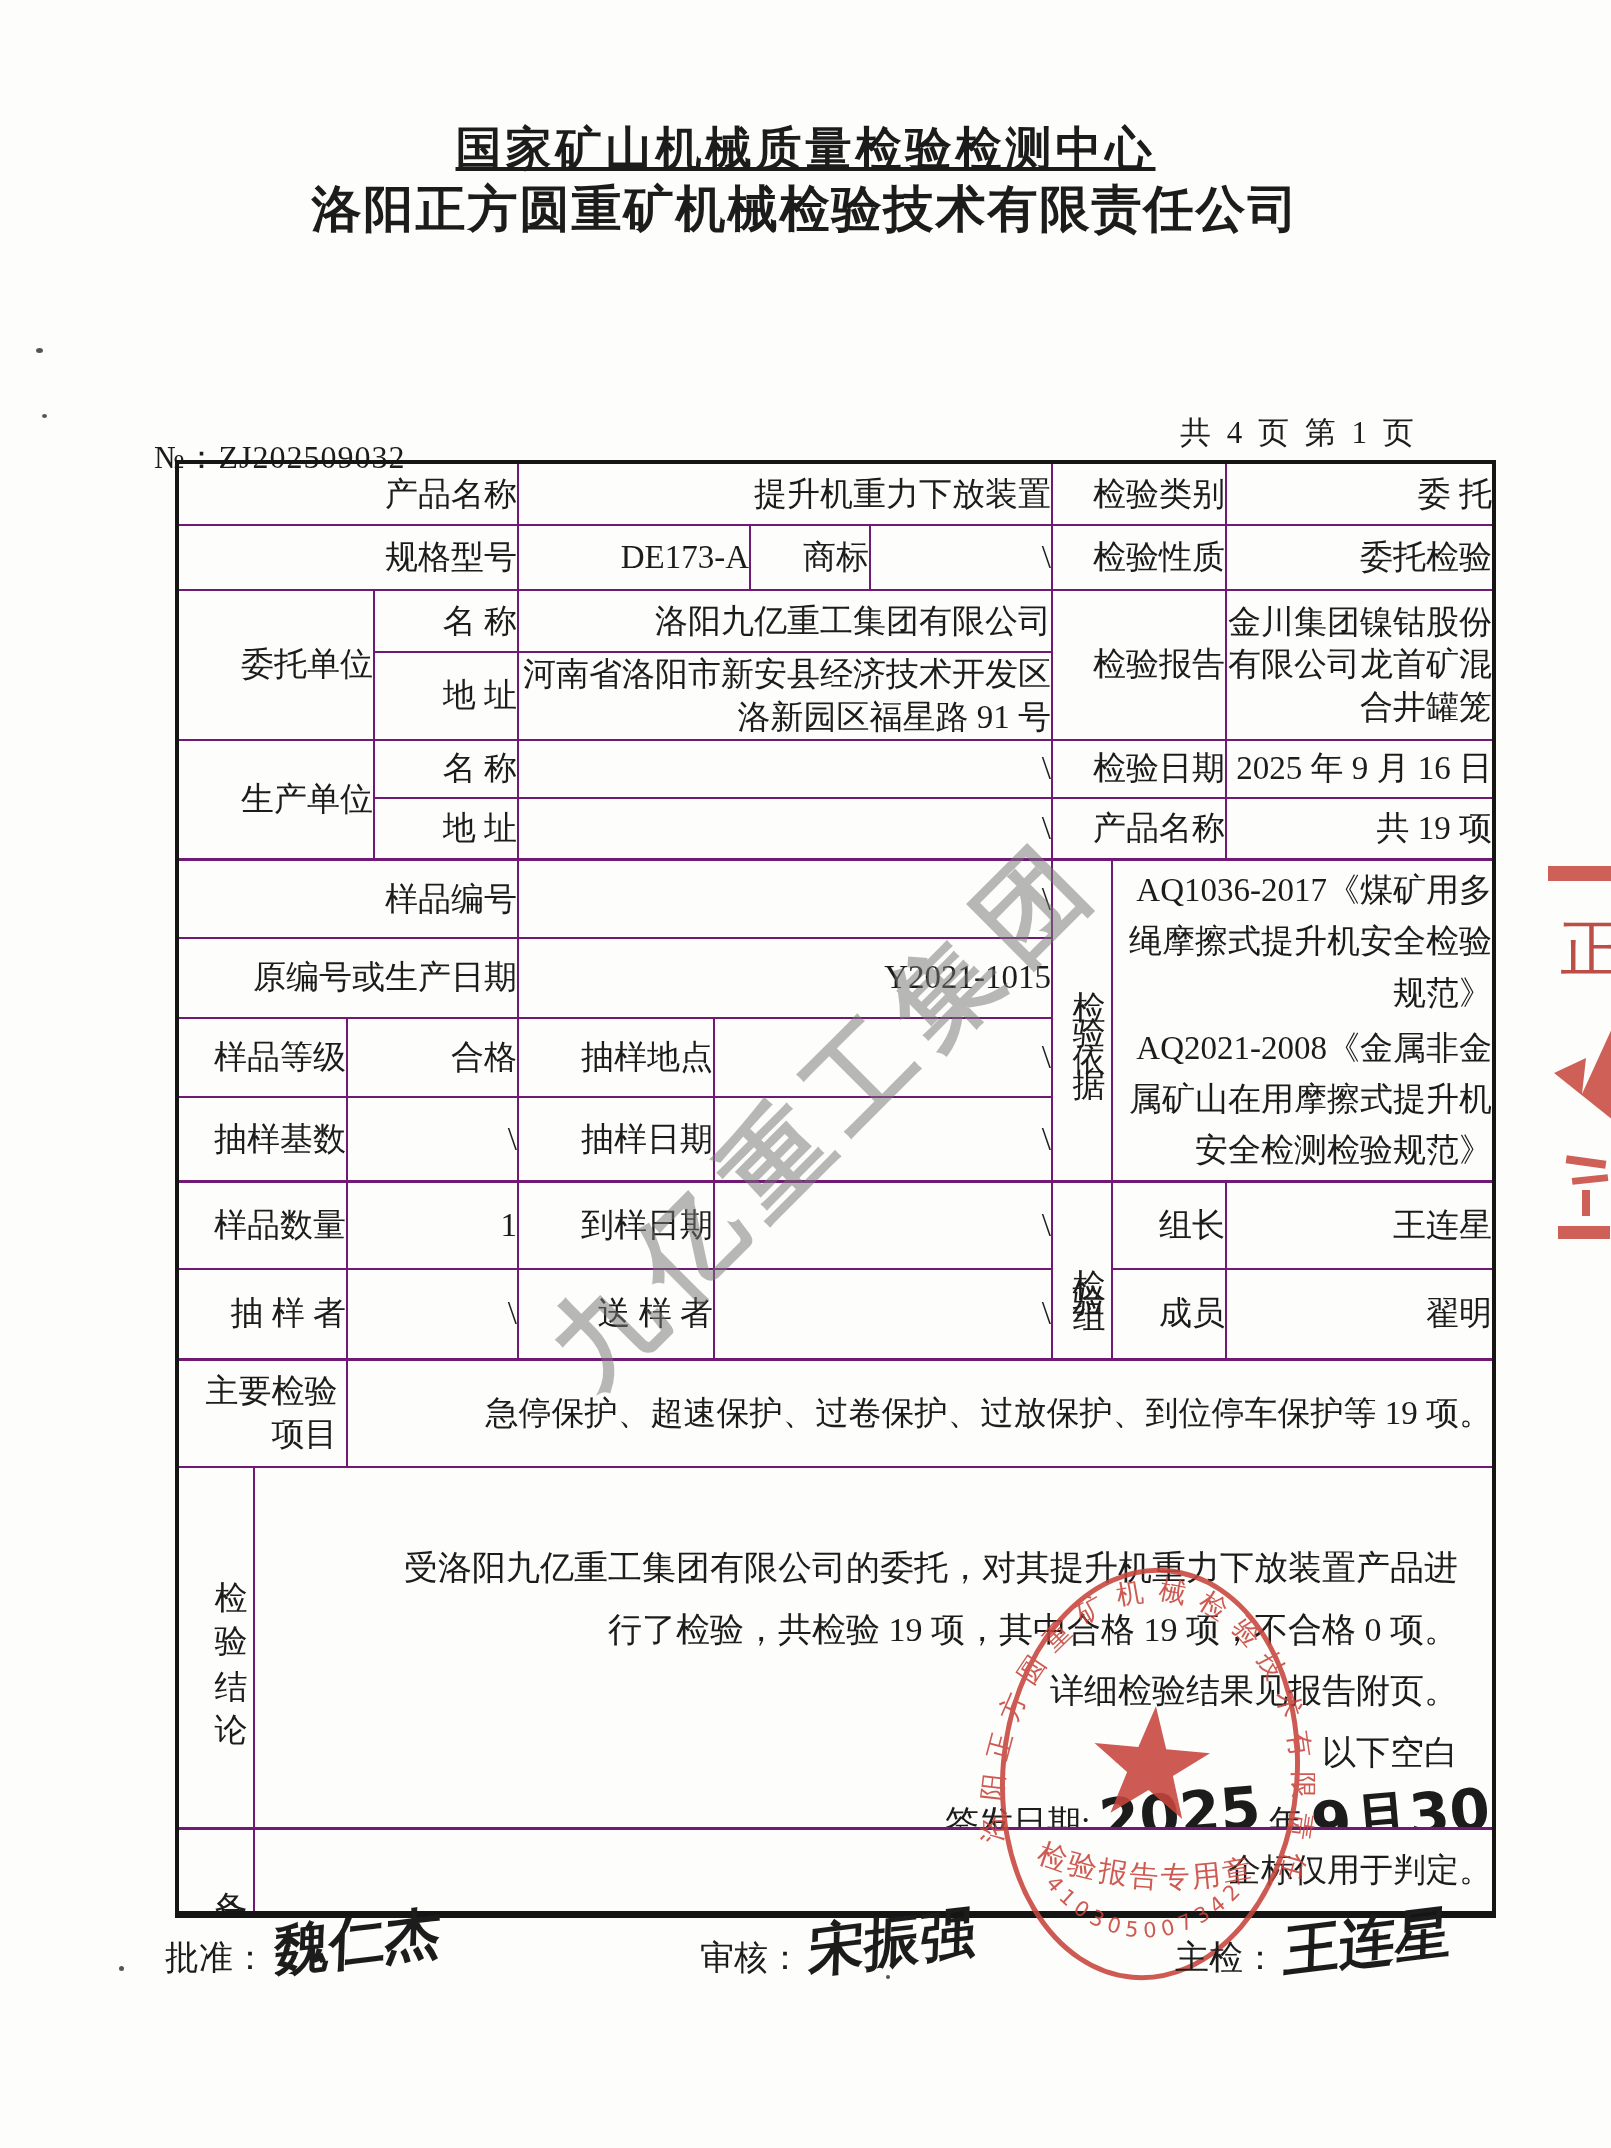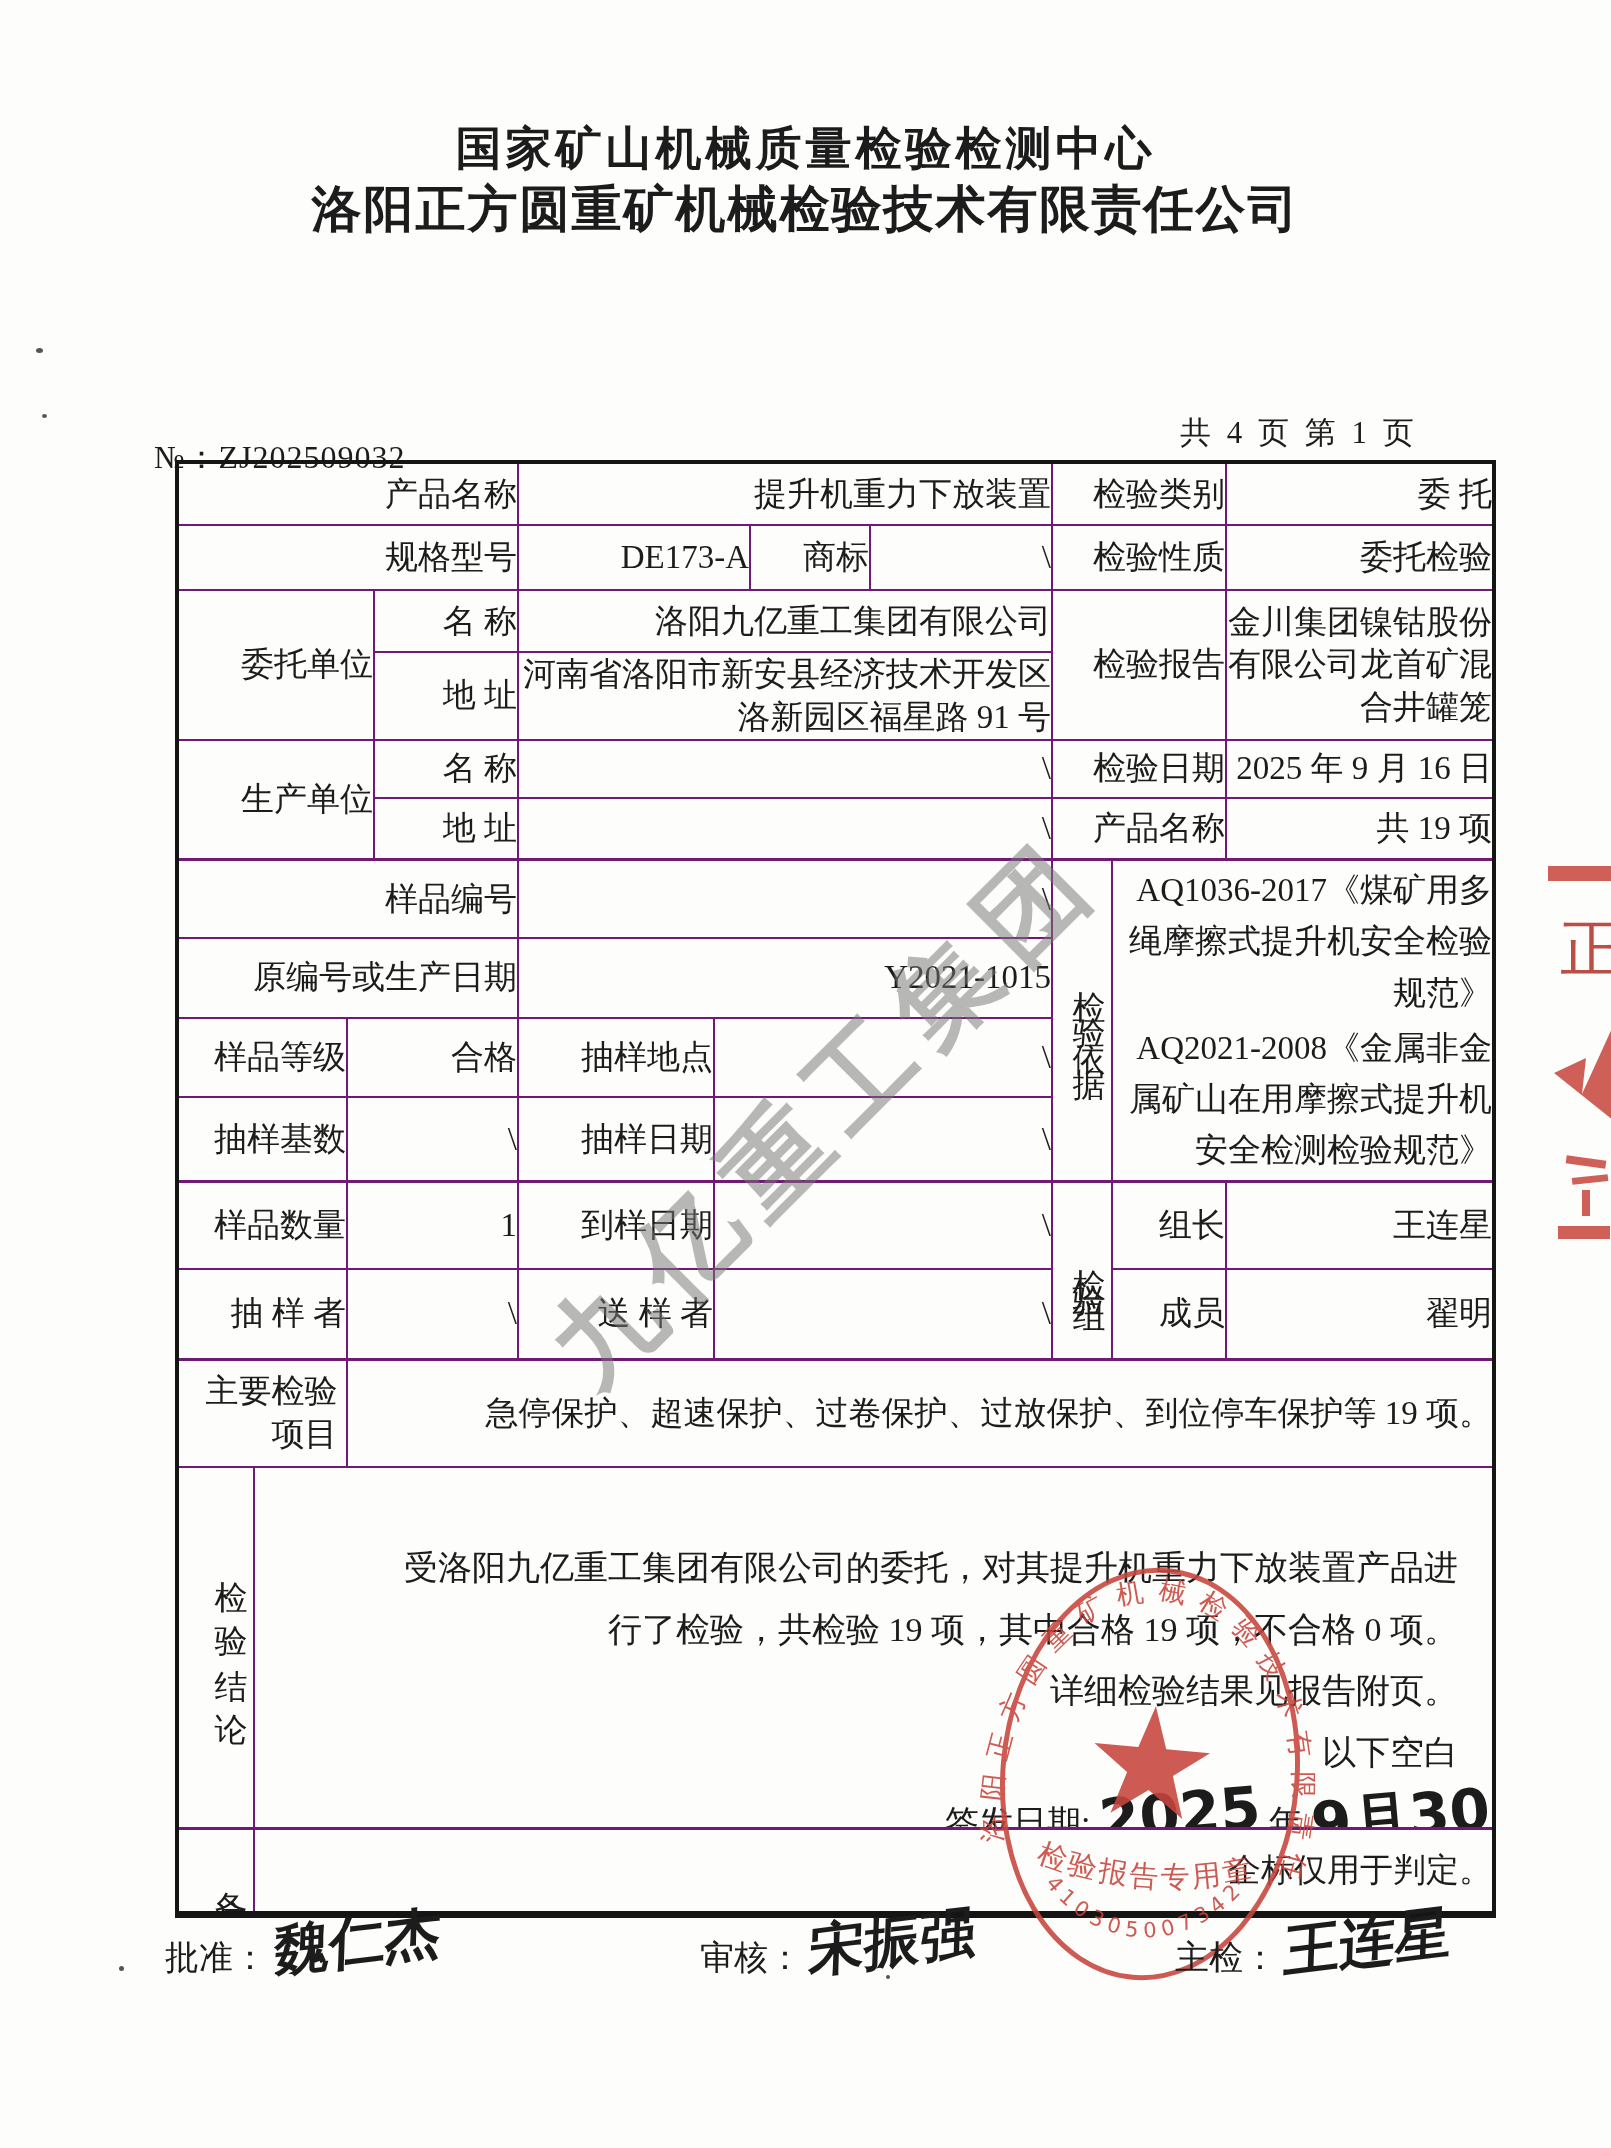--- a/index.html
+++ b/index.html
@@ -1,20 +1,20 @@
 <!DOCTYPE html>
 <html><head>
 <meta charset="utf-8">
 <style>
   html,body{margin:0;padding:0;background:#e8e8e8;}
   .page{position:relative;width:1611px;height:2148px;background:#fdfdfb;overflow:hidden;
         font-family:"Liberation Serif","DejaVu Serif",serif;color:#1c1c1c;}
   
   .org1{position:absolute;top:118px;left:0;width:100%;text-align:center;
-        font-size:46px;font-weight:bold;letter-spacing:4px;}
+        font-size:46px;font-weight:bold;letter-spacing:4px;text-decoration:underline;}
   .org2{position:absolute;top:176px;left:0;width:100%;text-align:center;
         font-size:50px;font-weight:bold;letter-spacing:2px;}
   .rpt-title{position:absolute;top:318px;left:0;width:100%;text-align:center;
         font-size:56px;font-weight:bold;letter-spacing:58px;padding-left:58px;box-sizing:border-box;}
   .rpt-no{position:absolute;top:393px;left:154px;font-size:32px;letter-spacing:1px;margin-top:43px;}
   .page-info{position:absolute;top:412px;left:1180px;font-size:31px;letter-spacing:4px;}
   
   table.main{position:absolute;left:175px;top:460px;border-collapse:collapse;table-layout:fixed;
         border:4px solid #151515;border-bottom:7px solid #151515;}
   table.main td{border:2px solid #701a75;text-align:right;vertical-align:middle;

